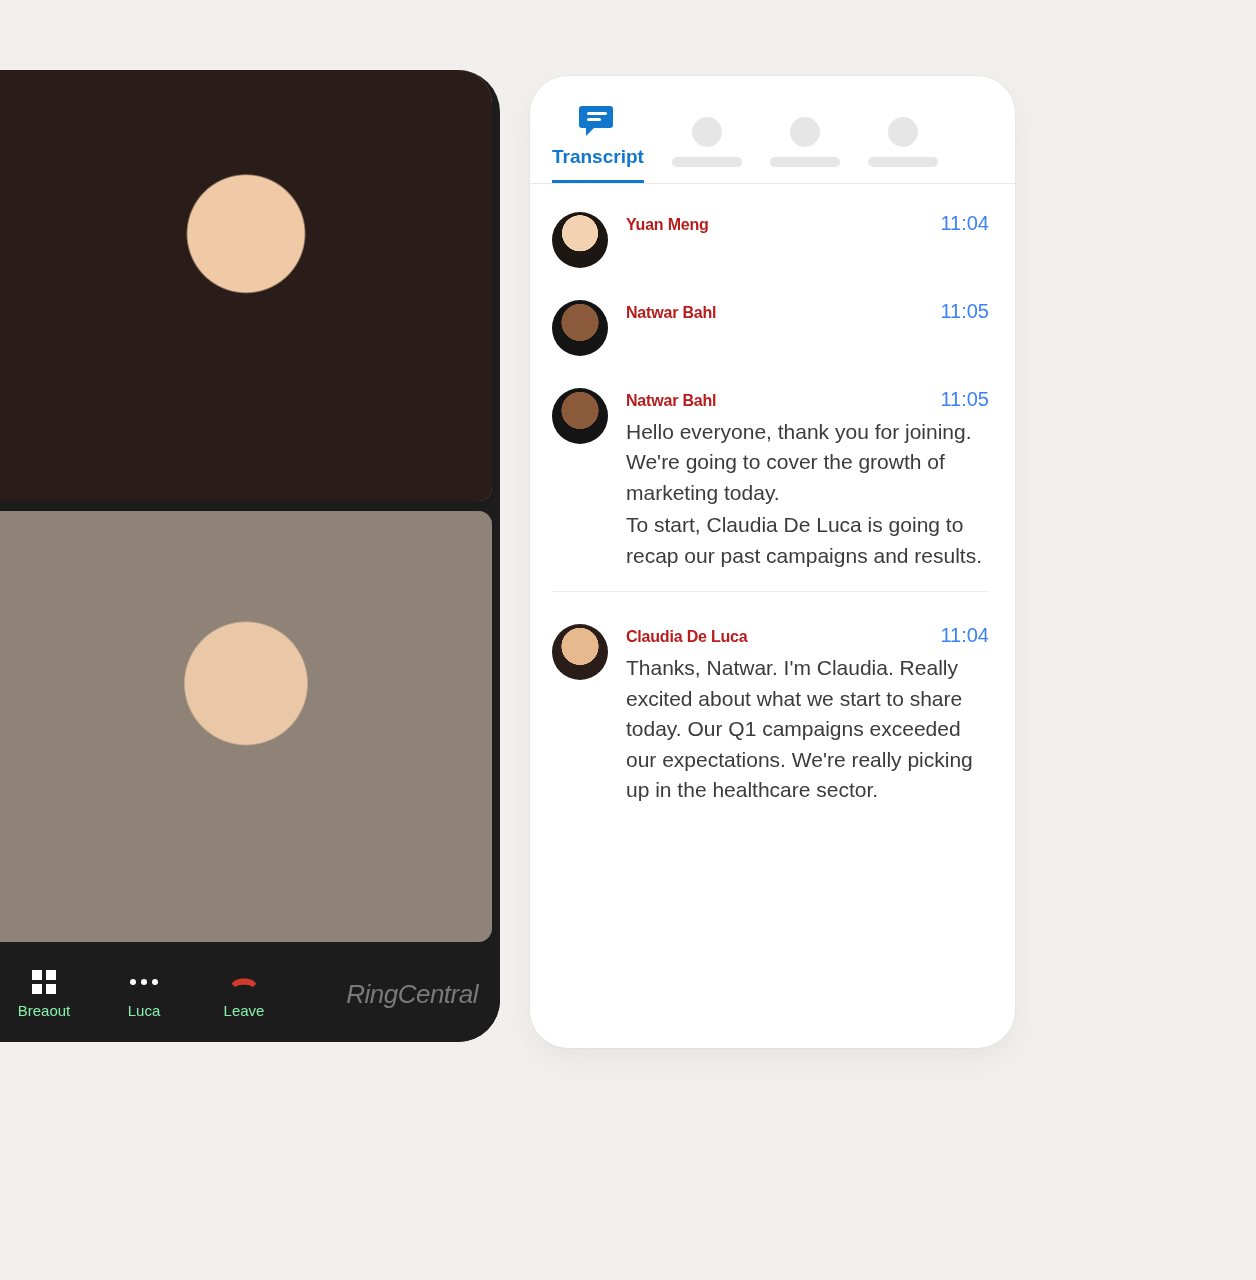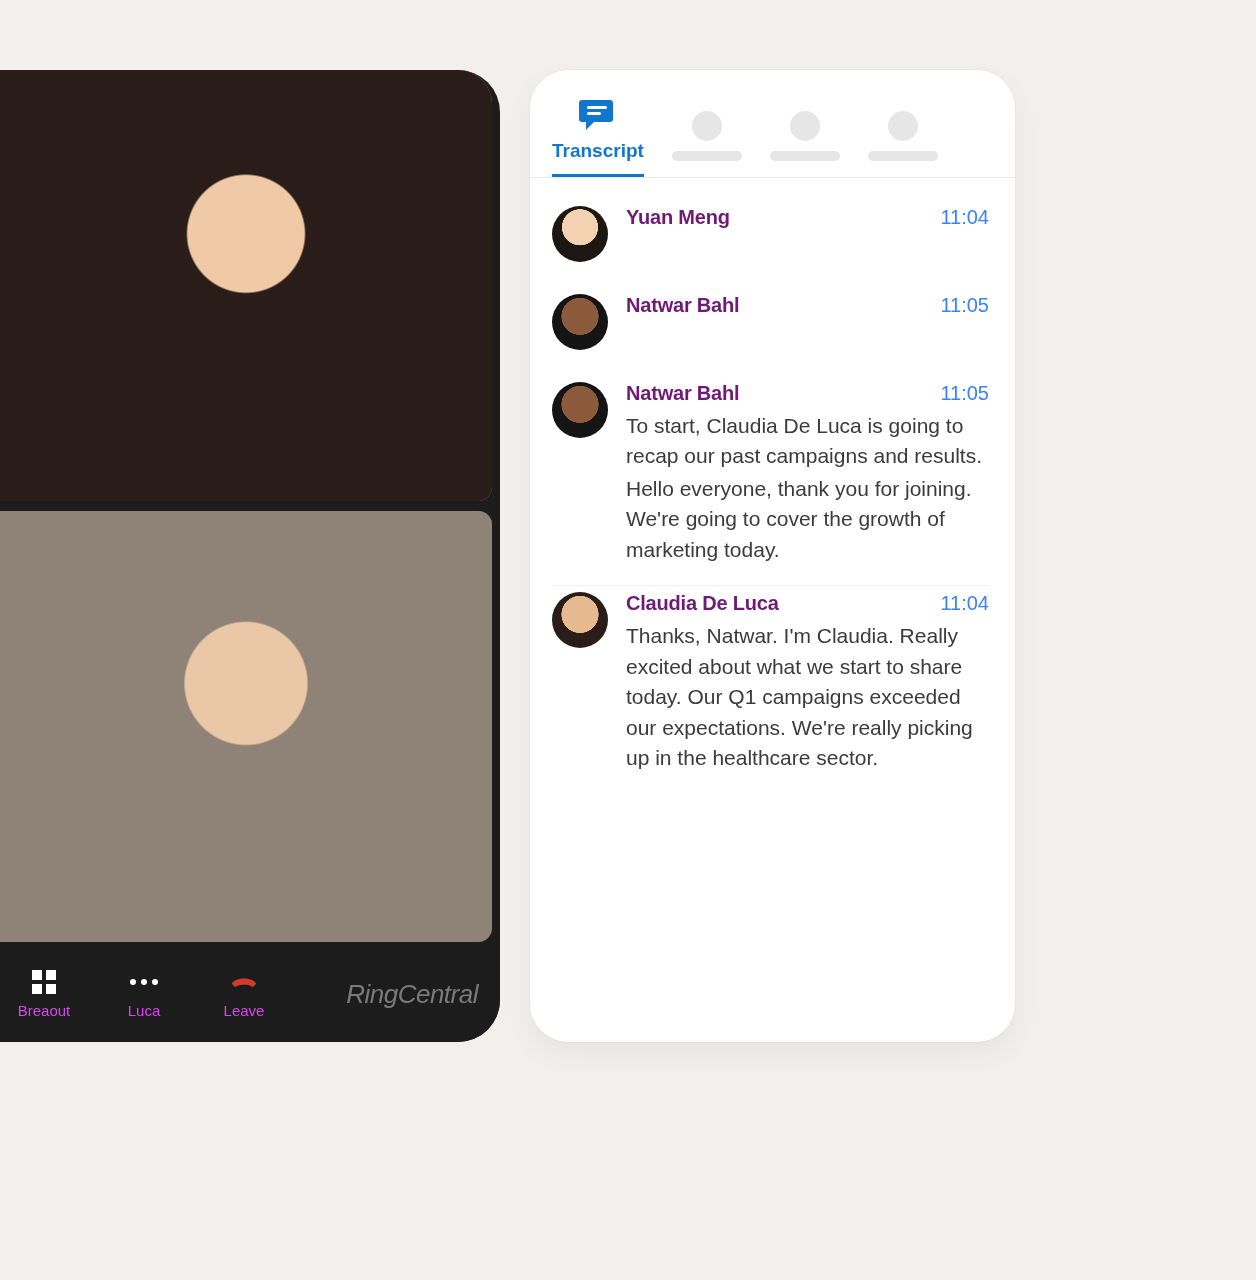--- a/index.html
+++ b/index.html
@@ -70,21 +70,21 @@
     align-items: center;
     padding: 0 14px 6px 14px;
     gap: 40px;
     position: relative;
   }
   .cc-item {
     display: flex;
     flex-direction: column;
     align-items: center;
     gap: 6px;
-    color: #d946ef;
+    color: #86efac;
     font-size: 15px;
     cursor: pointer;
     min-width: 60px;
   }
   .cc-icon {
     width: 28px; height: 28px;
     display: flex; align-items: center; justify-content: center;
   }
   .grid-icon {
     display: grid;
@@ -103,21 +103,21 @@
     font-style: italic;
     font-weight: 400;
     font-size: 26px;
     letter-spacing: -0.5px;
   }
 
   
   .transcript-pane {
     position: absolute;
     left: 530px;
-    top: 70px;
+    top: 76px;
     width: 485px;
     height: 972px;
     background: #fff;
     border-radius: 38px;
     box-shadow: 0 0 0 1px rgba(0,0,0,0.02), 0 12px 30px rgba(0,0,0,0.05);
     overflow: hidden;
     display: flex;
     flex-direction: column;
   }
   .tabs {
@@ -154,39 +154,39 @@
     flex: 1;
     overflow: hidden;
     padding: 10px 26px 20px 22px;
   }
   .msg {
     display: flex;
     gap: 18px;
     padding: 18px 0 14px 0;
   }
   .msg + .msg { }
-  .msg.sep { border-top: 1px solid #eee; margin-top: 6px; padding-top: 6px;}
+  .msg.sep { border-top: 1px solid #eee; margin-top: 6px; padding-top: 32px;}
   .avatar {
     width: 56px; height: 56px; border-radius: 50%;
     flex: 0 0 56px;
     background: #ddd;
     position: relative;
     overflow: hidden;
   }
   .avatar.a1 { background: radial-gradient(circle at 50% 38%, #f2d2b0 0 40%, transparent 41%), radial-gradient(ellipse 80% 60% at 50% 18%, #1d1714 0 100%), linear-gradient(#9a4e2e, #9a4e2e);}
   .avatar.a2 { background: radial-gradient(circle at 50% 40%, #8a5a3a 0 42%, transparent 43%), radial-gradient(ellipse 80% 50% at 50% 16%, #141414 0 100%), linear-gradient(#2c3d5e, #2c3d5e);}
   .avatar.a3 { background: radial-gradient(circle at 50% 40%, #e6b98f 0 42%, transparent 43%), radial-gradient(ellipse 90% 60% at 50% 14%, #2a1d19 0 100%), linear-gradient(#d9a436, #d9a436);}
   .msg-body { flex: 1; }
   .msg-head {
     display: flex;
     justify-content: space-between;
     align-items: baseline;
     margin-bottom: 6px;
   }
-  .msg-name { font-weight: 800; font-size: 20px; color: #701a75; letter-spacing: -0.2px;}
+  .msg-name { font-weight: 800; font-size: 16px; color: #b91c1c; letter-spacing: -0.2px;}
   .msg-time { font-size: 20px; color: #3b82f6; font-weight: 500;}
   .msg-text { font-size: 21px; color: #3b3b3b; line-height: 1.45; }
   .msg-text .para + .para { margin-top: 2px; }
 </style>
 </head>
 <body>
 
 <div class="stage">
 
   <div class="call-pane">
@@ -281,22 +281,22 @@
       </div>
 
       <div class="msg">
         <div class="avatar a2"></div>
         <div class="msg-body">
           <div class="msg-head">
             <span class="msg-name">Natwar Bahl</span>
             <span class="msg-time">11:05</span>
           </div>
           <div class="msg-text">
+            <div class="para">Hello everyone, thank you for joining. We're going to cover the growth of marketing today.</div>
             <div class="para">To start, Claudia De Luca is going to recap our past campaigns and results.</div>
-            <div class="para">Hello everyone, thank you for joining. We're going to cover the growth of marketing today.</div>
           </div>
         </div>
       </div>
 
       <div class="msg sep">
         <div class="avatar a3"></div>
         <div class="msg-body">
           <div class="msg-head">
             <span class="msg-name">Claudia De Luca</span>
             <span class="msg-time">11:04</span>

